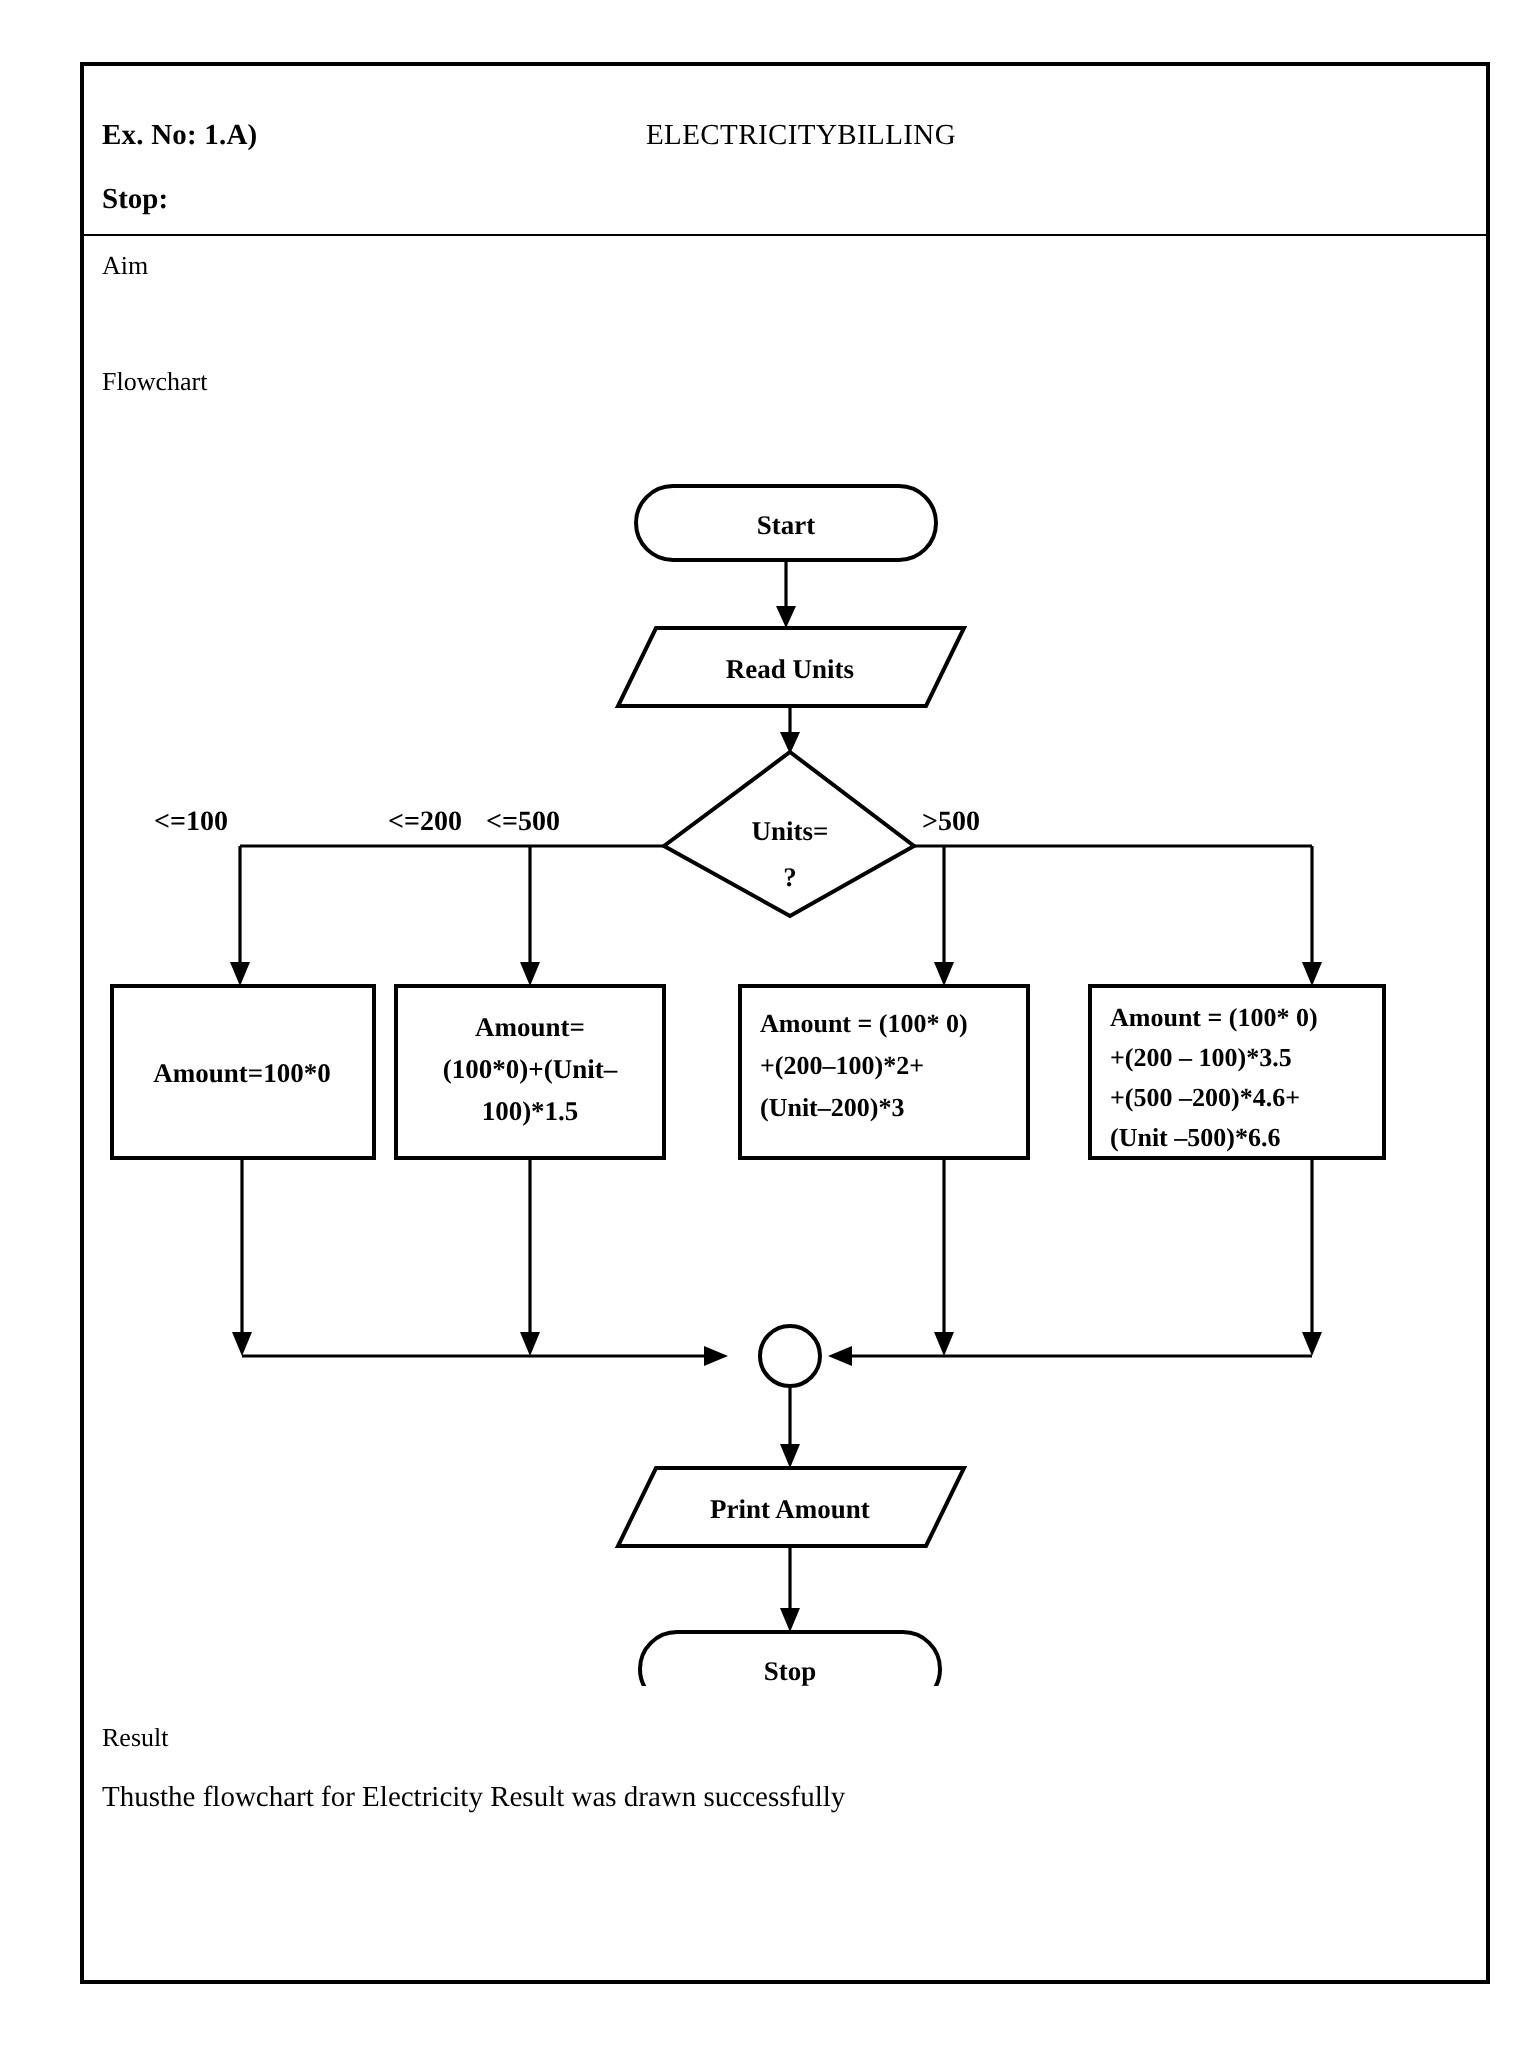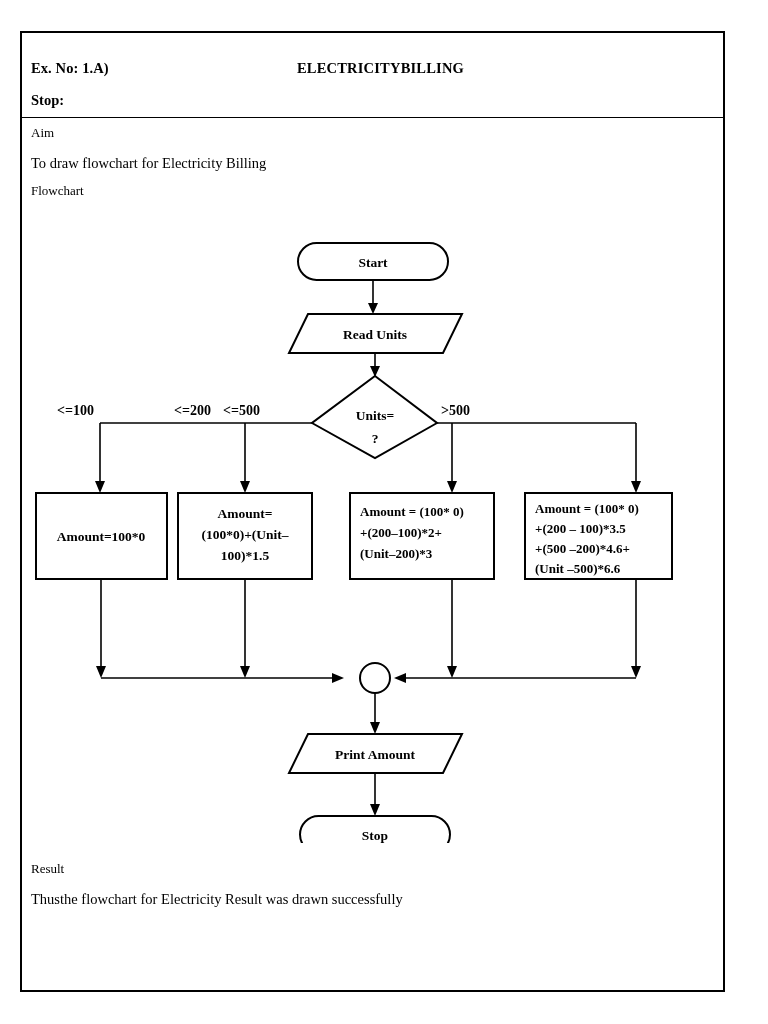--- a/index.html
+++ b/index.html
@@ -11,21 +11,21 @@
     width: 768px;
     height: 1024px;
     font-family: "Liberation Serif", serif;
     color: #000000;
     position: relative;
     overflow: hidden;
   }
 
   #page {
     position: absolute;
-    left: 20px;
+    left: 40px;
     top: 31px;
     width: 705px;
     height: 961px;
     border: 2px solid #000000;
     box-sizing: border-box;
     background: #ffffff;
   }
   .hdr-exno {
     position: absolute;
     left: 9px;
@@ -33,21 +33,21 @@
     font-weight: bold;
     font-size: 14.5px;
     letter-spacing: 0.1px;
   }
   .hdr-title {
     position: absolute;
     left: 0;
     top: 27px;
     width: 100%;
     text-align: center;
-    font-weight: bold;
+    font-weight: normal;
     font-size: 14.5px;
     letter-spacing: 0.2px;
     padding-left: 16px;
     box-sizing: border-box;
   }
   .hdr-date {
     position: absolute;
     left: 9px;
     top: 59px;
     font-weight: bold;
@@ -125,21 +125,20 @@
 <body>
 
 <div id="page">
 
   <div class="hdr-exno">Ex. No:  1.A)</div>
   <div class="hdr-title">ELECTRICITYBILLING</div>
   <div class="hdr-date">Stop:</div>
   <div class="divider"></div>
 
   <div class="sec-head" id="aim-head">Aim</div>
-  <div class="sec-text" id="aim-text">To draw flowchart for Electricity Billing</div>
   <div class="sec-head" id="fc-head">Flowchart</div>
 
   <svg id="flow" viewBox="0 0 705 650">
 
     <g>
       <rect class="node-shape" x="276" y="50" width="150" height="37" rx="18.5" ry="18.5"></rect>
       <text class="node-label" x="351" y="74">Start</text>
     </g>
 
     <g>

